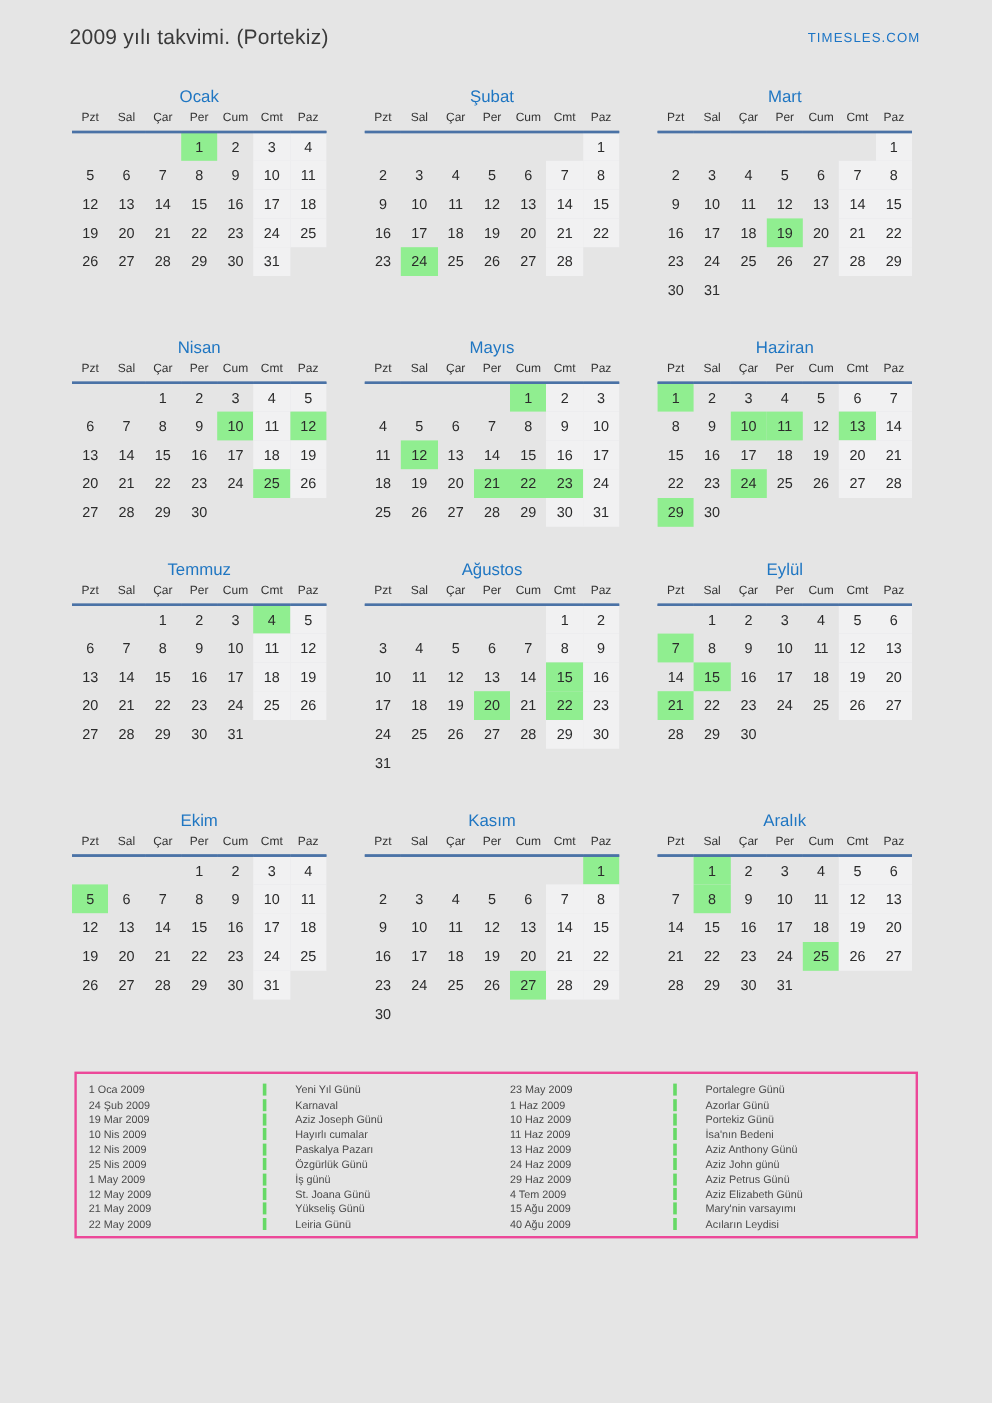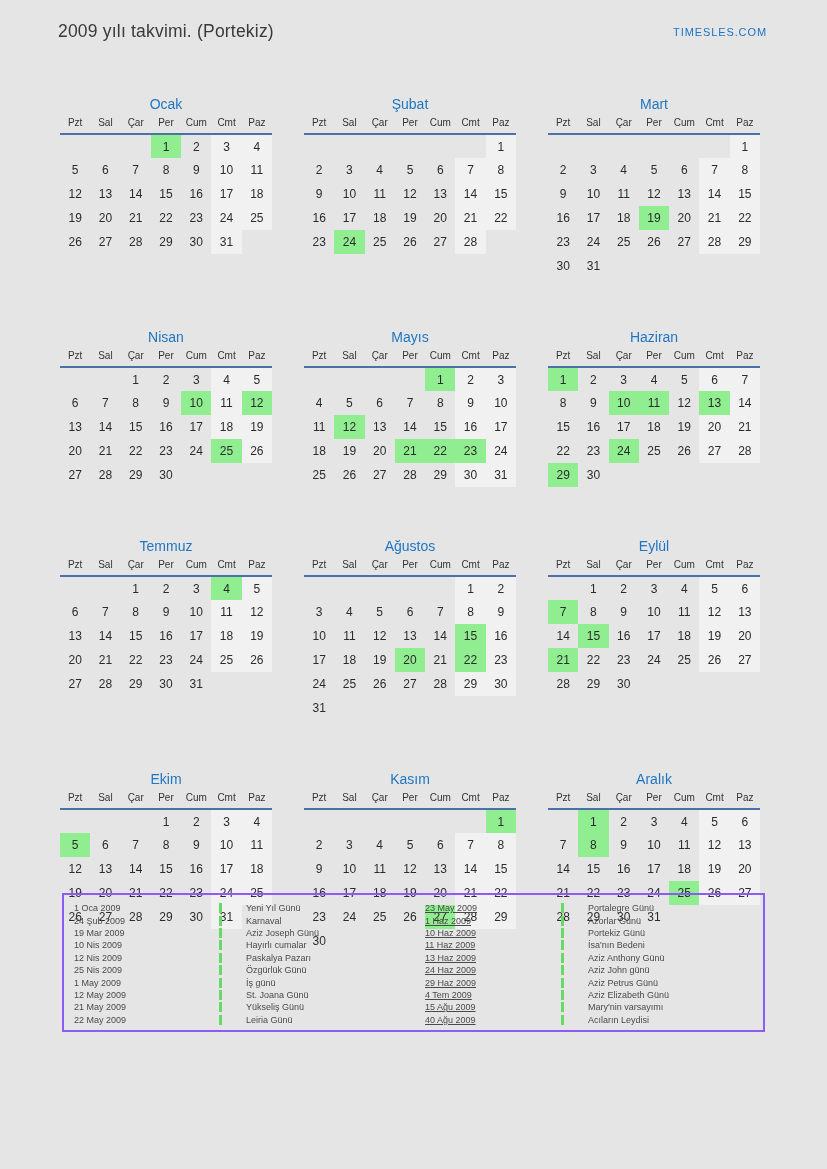--- a/index.html
+++ b/index.html
@@ -10,38 +10,38 @@
   body{background:#ffffff;font-family:"Liberation Sans", sans-serif;}
   .canvas{position:relative;width:827px;height:1169px;background:#e5e5e5;overflow:hidden;}
 
   
   .page-title{position:absolute;left:58px;top:21px;font-size:17.5px;font-weight:400;color:#3a3a3a;letter-spacing:.2px;}
   .site-link{position:absolute;right:60px;top:26px;font-size:11px;color:var(--link);letter-spacing:.9px;text-decoration:none;cursor:pointer;}
 
   
   .months{position:absolute;left:60px;top:72px;width:700px;display:grid;
           grid-template-columns:repeat(3,212px);justify-content:space-between;row-gap:27px;}
-  .month{width:212px;margin-top:24px;}
+  .month{width:212px;}
   .month-title{text-align:center;color:var(--mtitle);font-size:14px;margin-bottom:5px;}
   table.cal{border-collapse:collapse;table-layout:fixed;width:212px;}
   table.cal th{font-size:10px;font-weight:400;color:#333;padding-bottom:5px;border-bottom:2px solid var(--rule);text-align:center;}
   table.cal td{height:24px;text-align:center;font-size:12px;color:#2b2b2b;}
   td.weekend{background:var(--weekend);}
   td.holiday{background:var(--holiday);}
 
   
   .legend{position:absolute;left:62px;top:893px;width:703px;height:139px;
-          border:2px solid #8b5cf6;display:flex;padding:7px 0 0 10px;}
+          border:2px solid #ec4899;display:flex;padding:7px 0 0 10px;}
   .lg{display:flex;flex-direction:column;}
   .lg-1{width:351px;}
   .lg-2{flex:1;}
   .l-row{display:flex;align-items:center;height:12.4px;font-size:9px;color:#4a4a4a;}
   .l-date{flex:none;}
   .lg-1 .l-date{width:145px;}
-  .lg-2 .l-date{width:136px;text-decoration:underline;}
+  .lg-2 .l-date{width:136px;}
   .l-name{border-left:3px solid var(--bar);padding-left:24px;line-height:10px;}
 </style>
 </head>
 <body>
 
 <div class="canvas">
   <div class="page-title">2009 yılı takvimi. (Portekiz)</div>
   <a class="site-link">TIMESLES.COM</a>
   <div class="months">
       <div class="month">

